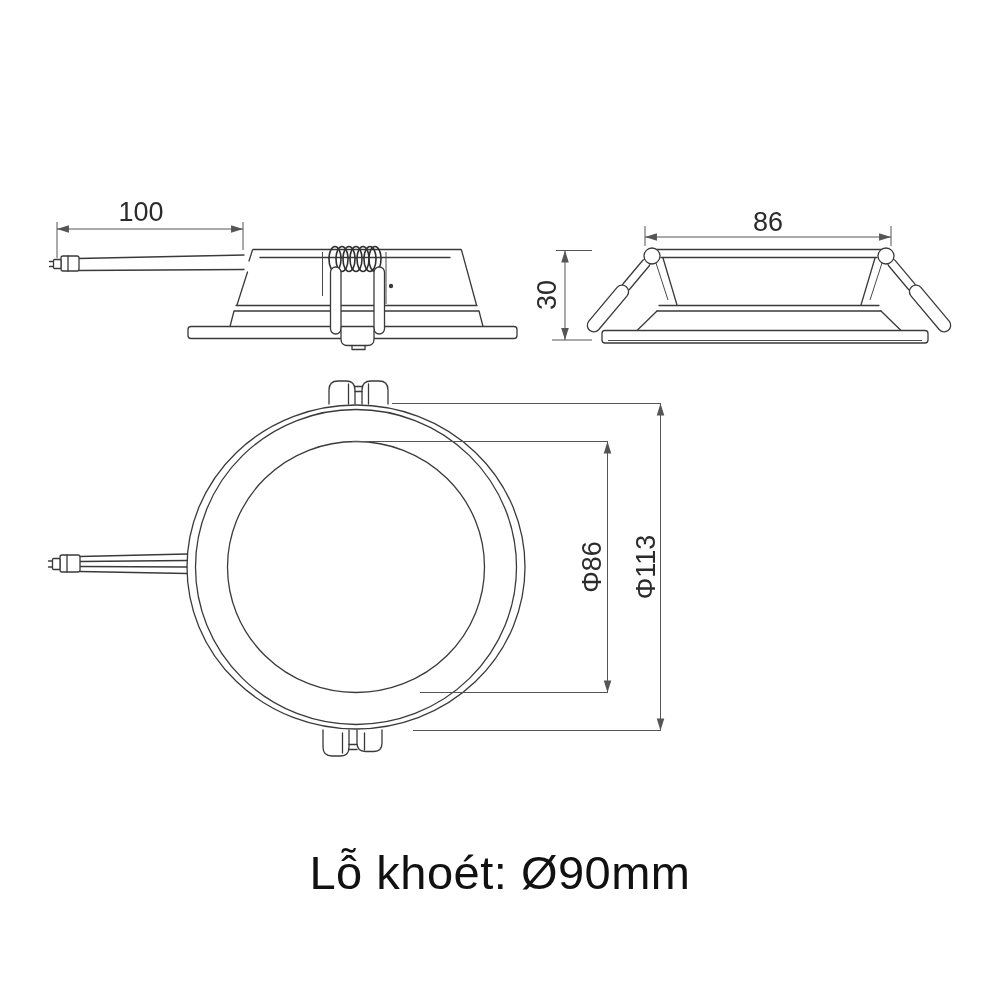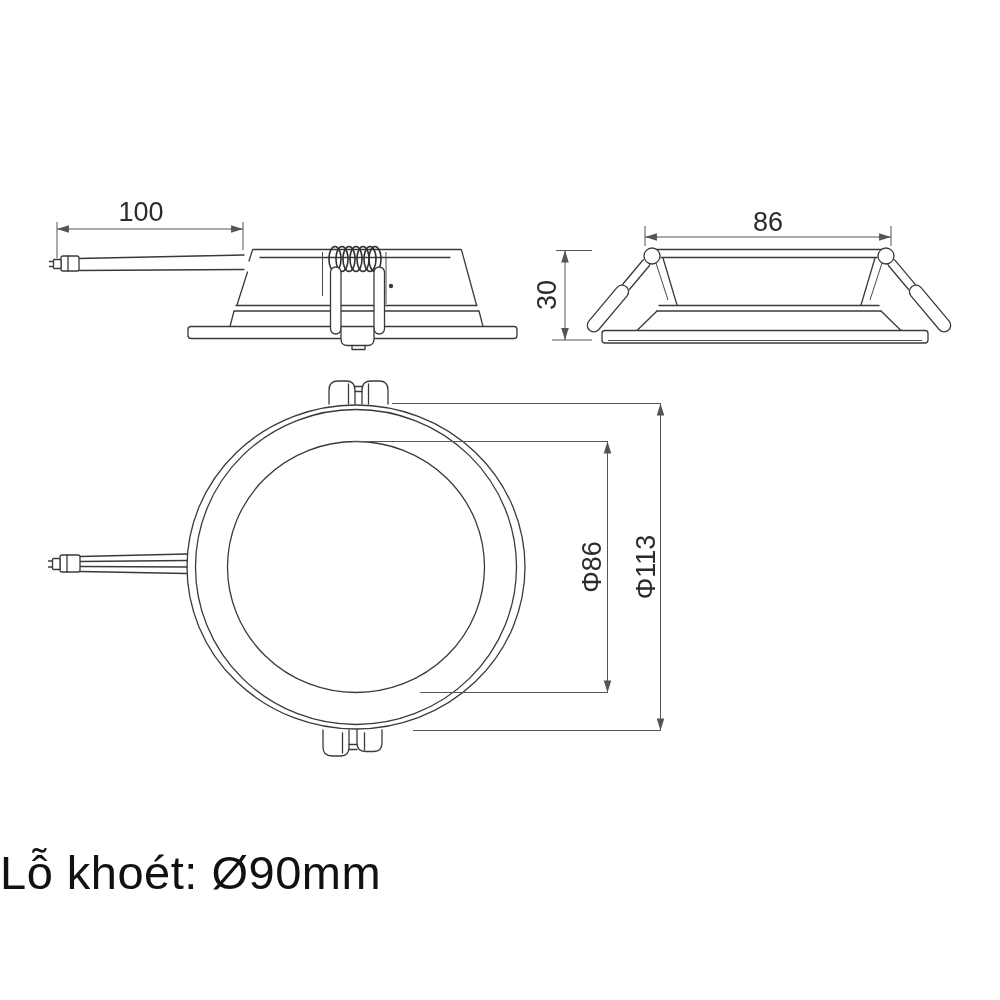--- a/index.html
+++ b/index.html
@@ -5,21 +5,21 @@
   html,body{margin:0;padding:0;background:#ffffff;}
   #stage{position:relative;width:1000px;height:1000px;background:#ffffff;overflow:hidden;
          font-family:"Liberation Sans","DejaVu Sans",sans-serif;}
   svg{display:block;position:absolute;top:0;left:0;}
   .ol{stroke:#3a3a3a;stroke-width:1.3;fill:none;stroke-linecap:round;stroke-linejoin:round;}
   .olw{stroke:#3a3a3a;stroke-width:1.3;fill:#ffffff;stroke-linecap:round;stroke-linejoin:round;}
   .thin{stroke:#4a4a4a;stroke-width:1;fill:none;}
   .coil{stroke:#2f2f2f;stroke-width:1.6;fill:none;}
   .dim{stroke:#555555;stroke-width:1;fill:none;}
   .dimtxt{font:27px "Liberation Sans","DejaVu Sans",sans-serif;fill:#2b2b2b;}
-  .caption{position:absolute;left:0;top:845px;width:1000px;text-align:left;
+  .caption{position:absolute;left:0;top:845px;width:1000px;text-align:center;
            font-size:47px;line-height:1.2;color:#111111;letter-spacing:0.5px;}
 </style>
 </head>
 <body>
 
 <div id="stage">
 <svg width="1000" height="1000" viewBox="0 0 1000 1000">
   <defs>
     <marker id="arw" viewBox="0 0 12 8" refX="11.5" refY="4" markerWidth="13" markerHeight="9" orient="auto-start-reverse">
       <path d="M0.5,0.5 L11.5,4 L0.5,7.5 Z" fill="#555555"></path>

